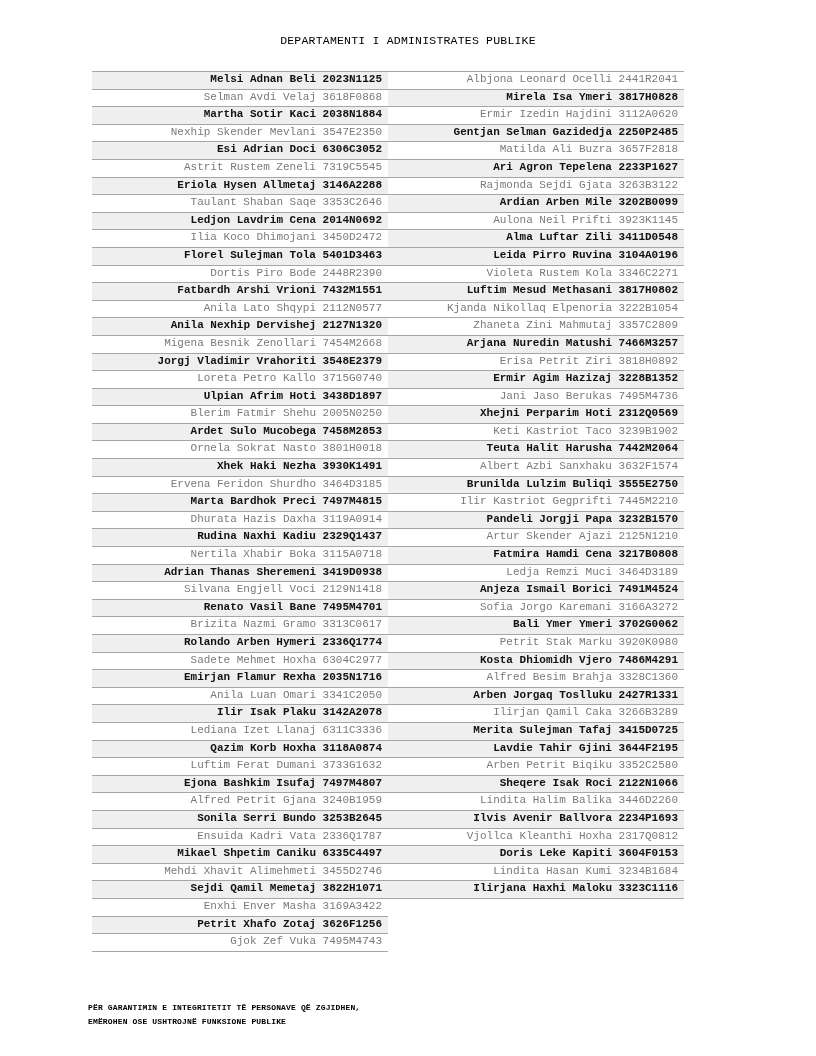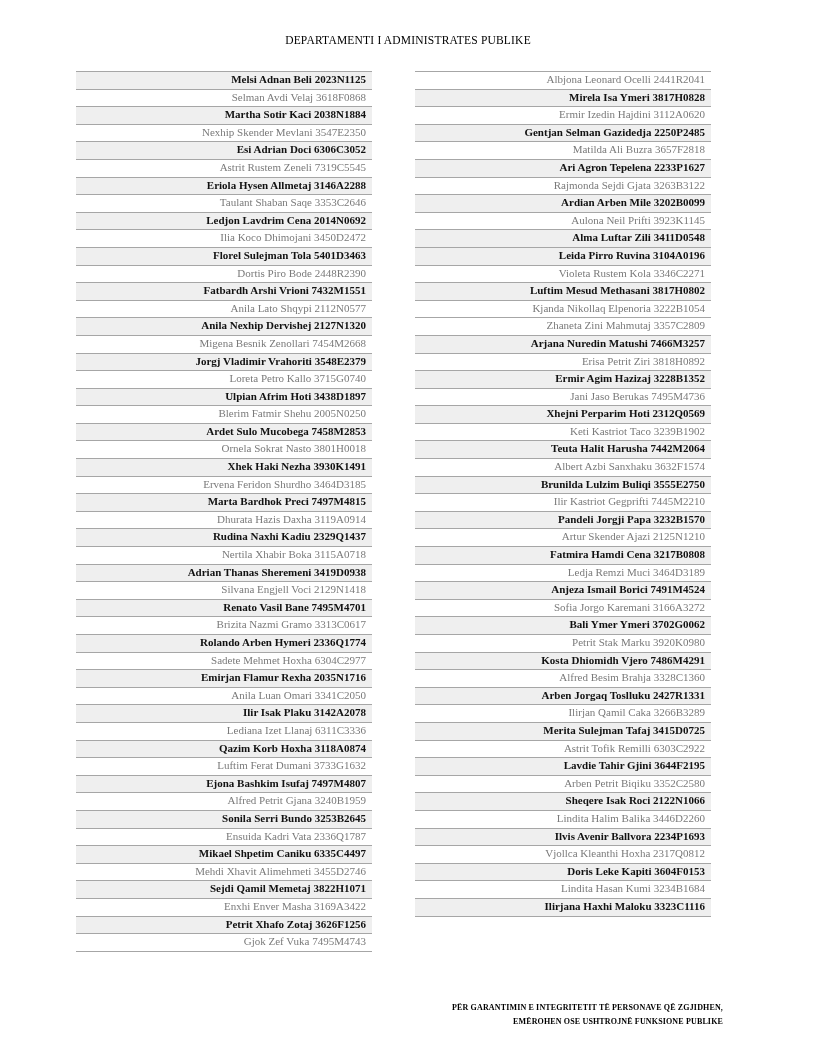--- a/index.html
+++ b/index.html
@@ -1,40 +1,39 @@
 <!DOCTYPE html>
 <html style="--border: #a6a6a6; --shade: #efefef; --muted: #7a7a7a; --strong: #111111;"><head>
 <meta charset="utf-8">
 <style>
   html, body { margin: 0; padding: 0; background: #ffffff; }
   .page {
     position: relative;
     width: 816px;
     height: 1056px;
     background: #ffffff;
-    font-family: Liberation Serif, serif;
+    font-family: Liberation Mono, monospace;
     overflow: hidden;
   }
   .title {
     position: absolute;
     top: 34px;
     left: 0;
     width: 100%;
     text-align: center;
     font-size: 11.5px;
     letter-spacing: 0.2px;
     color: #000000;
   }
   .columns {
     position: absolute;
     top: 71px;
-    left: 76px;
+    left: 92px;
     width: 635px;
     display: flex;
-    gap: 43px;
   }
   .col {
     width: 296px;
     border-top: 1.5px solid var(--border, #a6a6a6);
   }
   .row {
     box-sizing: border-box;
     height: 17.6px;
     border-bottom: 1.5px solid var(--border, #a6a6a6);
     font-size: 11px;
@@ -48,21 +47,21 @@
   .row.shaded {
     background: var(--shade, #efefef);
     color: var(--strong, #111111);
     font-weight: bold;
   }
   .footer {
     position: absolute;
     top: 1001px;
     left: 88px;
     width: 635px;
-    text-align: right;
+    text-align: left;
     font-size: 8px;
     font-weight: bold;
     letter-spacing: 0.15px;
     line-height: 14px;
     color: #000000;
   }
 </style>
 </head>
 <body>
 
@@ -154,21 +153,20 @@
         <div class="row">Ledja Remzi Muci 3464D3189</div>
         <div class="row shaded">Anjeza Ismail Borici 7491M4524</div>
         <div class="row">Sofia Jorgo Karemani 3166A3272</div>
         <div class="row shaded">Bali Ymer Ymeri 3702G0062</div>
         <div class="row">Petrit Stak Marku 3920K0980</div>
         <div class="row shaded">Kosta Dhiomidh Vjero 7486M4291</div>
         <div class="row">Alfred Besim Brahja 3328C1360</div>
         <div class="row shaded">Arben Jorgaq Toslluku 2427R1331</div>
         <div class="row">Ilirjan Qamil Caka 3266B3289</div>
         <div class="row shaded">Merita Sulejman Tafaj 3415D0725</div>
-        <div class="row">Astrit Tofik Remilli 6303C2922</div>
         <div class="row shaded">Lavdie Tahir Gjini 3644F2195</div>
         <div class="row">Arben Petrit Biqiku 3352C2580</div>
         <div class="row shaded">Sheqere Isak Roci 2122N1066</div>
         <div class="row">Lindita Halim Balika 3446D2260</div>
         <div class="row shaded">Ilvis Avenir Ballvora 2234P1693</div>
         <div class="row">Vjollca Kleanthi Hoxha 2317Q0812</div>
         <div class="row shaded">Doris Leke Kapiti 3604F0153</div>
         <div class="row">Lindita Hasan Kumi 3234B1684</div>
         <div class="row shaded">Ilirjana Haxhi Maloku 3323C1116</div>
       </div>

